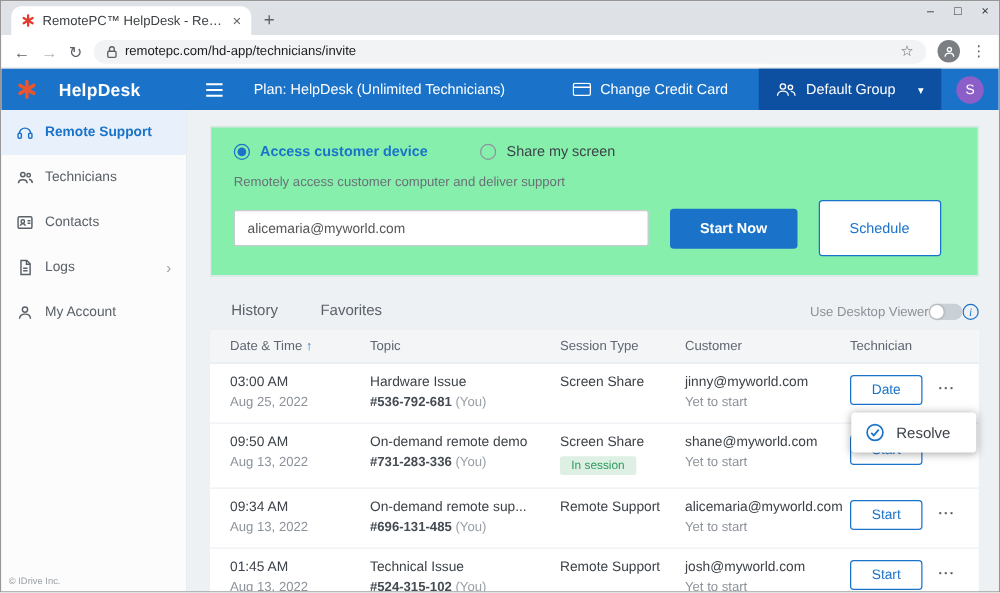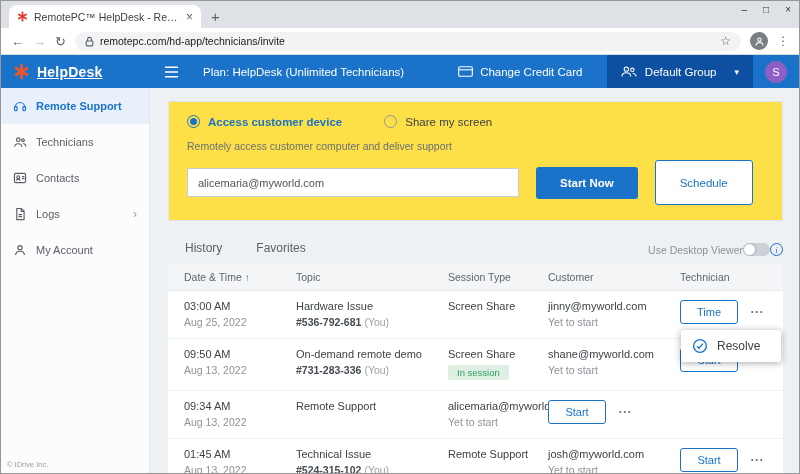--- a/index.html
+++ b/index.html
@@ -17,41 +17,41 @@
   .nav-ic{color:#5f6368;font-size:13px;}
   .nav-ic.dim{color:#b4b8bc;}
   .omnibox{flex:1;height:19px;background:#f1f3f4;border-radius:10px;display:flex;align-items:center;gap:6px;padding:0 10px;font-size:10.5px;color:#202124;}
   .url{flex:1;}
   .star{color:#5f6368;font-size:12px;}
   .b-avatar{width:18px;height:18px;border-radius:50%;background:#7b7f84;display:flex;align-items:center;justify-content:center;flex:0 0 auto;}
   .menu-dots{color:#5f6368;font-size:12px;}
 
   
   .app-header{height:33px;background:#1a73c9;display:flex;align-items:center;color:#fff;flex:0 0 auto;}
-  .brand{width:149px;display:flex;align-items:center;gap:7px;padding-left:12px;flex:0 0 auto;text-decoration:underline;}
+  .brand{width:149px;display:flex;align-items:center;gap:17px;padding-left:12px;flex:0 0 auto;}
   .brand-name{font-size:14px;font-weight:700;letter-spacing:.2px;}
   .hamburger{margin-left:14px;display:flex;align-items:center;}
   .plan{font-size:11.5px;margin-left:24px;}
   .ccc{display:flex;align-items:center;gap:7px;font-size:11.5px;margin-left:54px;}
   .group-box{margin-left:auto;height:100%;background:#0d4fa0;display:flex;align-items:center;gap:8px;padding:0 14px;font-size:11.5px;}
   .chev{font-size:9px;margin-left:10px;}
   .avatar{width:22px;height:22px;border-radius:50%;background:#8b5fc7;display:flex;align-items:center;justify-content:center;font-size:11px;margin:0 12px;flex:0 0 auto;}
 
   
   .app-body{flex:1;display:flex;min-height:0;}
   .sidebar{width:149px;background:#fcfcfc;border-right:1px solid #e3e5e8;display:flex;flex-direction:column;flex:0 0 auto;}
   .side-item{height:36px;display:flex;align-items:center;gap:9px;padding:0 12px;font-size:11px;color:#5a6068;}
   .side-item.active{background:#e8f1fb;color:#1a73c9;font-weight:700;}
   .side-chev{margin-left:auto;color:#9aa0a6;font-size:12px;}
   .copyright{margin-top:auto;padding:4px 6px;font-size:7.5px;color:#9aa0a6;}
 
   .main{flex:1;background:#eef1f4;display:flex;flex-direction:column;padding:13px 16px 0 18px;min-width:0;}
 
   
-  .invite-card{background:#fde047;border:1px solid #e3e6ea;padding:13px 18px 15px;flex:0 0 auto;}
+  .invite-card{background:#86efac;border:1px solid #e3e6ea;padding:13px 18px 15px;flex:0 0 auto;}
   .radio-row{display:flex;gap:42px;align-items:center;}
   .radio-opt{display:flex;align-items:center;gap:8px;font-size:11.5px;color:#3c4248;}
   .radio-opt.selected{color:#1a73c9;font-weight:700;}
   .radio{width:13px;height:13px;border:1px solid #8d949b;border-radius:50%;position:relative;flex:0 0 auto;}
   .radio.checked{border-color:#1a73c9;}
   .radio.checked::after{content:"";position:absolute;inset:2px;background:#1a73c9;border-radius:50%;}
   .invite-desc{font-size:10.5px;color:#6a7077;margin-top:12px;}
   .invite-row{display:flex;gap:17px;margin-top:8px;align-items:center;}
   .email-input{width:332px;height:29px;border:1px solid #c6ccd2;border-radius:2px;padding:0 10px;font-size:11px;color:#555;font-family:inherit;}
   .btn-primary{height:32px;padding:0 24px;background:#1a73c9;color:#fff;border:none;border-radius:3px;font-size:11.5px;font-weight:700;font-family:inherit;}
@@ -271,21 +271,21 @@
               <div class="ticket"><span>#536-792-681</span><span class="you">(You)</span></div>
             </div>
             <div>
               <div class="cell-main">Screen Share</div>
             </div>
             <div>
               <div class="cell-main">jinny@myworld.com</div>
               <div class="cell-sub">Yet to start</div>
             </div>
             <div class="tech-cell">
-              <button class="btn-action">Time</button>
+              <button class="btn-action">Date</button>
               <span class="dots">•••</span>
               <div class="resolve-pop">
                 <span style="display:flex;">
                   <svg width="16" height="16" viewBox="0 0 24 24" fill="none" stroke="#1a73c9" stroke-width="2">
                       <circle cx="12" cy="12" r="9.5"></circle>
                       <path d="M7.5 12.5l3 3 6-7"></path>
                     </svg>
                 </span>
                 <span>Resolve</span>
               </div>
@@ -314,20 +314,24 @@
               <span class="dots">•••</span>
             </div>
           </div>
 
           <div class="t-row">
             <div>
               <div class="cell-main">09:34 AM</div>
               <div class="cell-sub">Aug 13, 2022</div>
             </div>
             <div>
+              <div class="cell-main">On-demand remote sup...</div>
+              <div class="ticket"><span>#696-131-485</span><span class="you">(You)</span></div>
+            </div>
+            <div>
               <div class="cell-main">Remote Support</div>
             </div>
             <div>
               <div class="cell-main">alicemaria@myworld.com</div>
               <div class="cell-sub">Yet to start</div>
             </div>
             <div class="tech-cell">
               <button class="btn-action">Start</button>
               <span class="dots">•••</span>
             </div>

